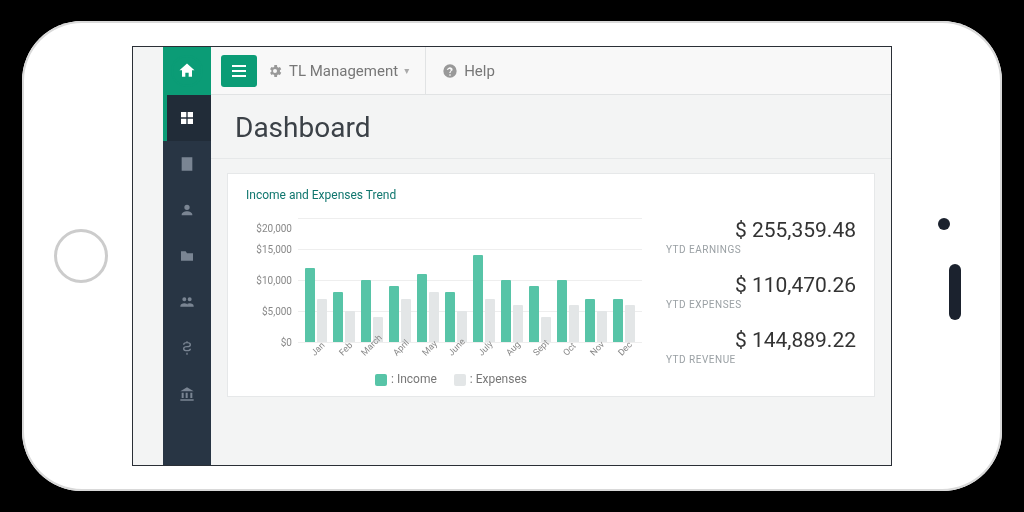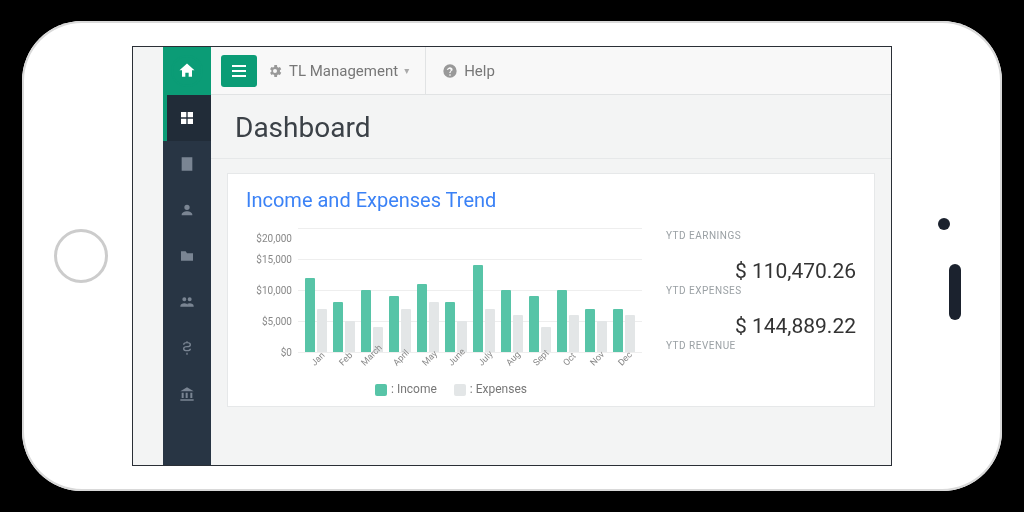--- a/index.html
+++ b/index.html
@@ -50,21 +50,21 @@
   .menu-btn span::before { position:absolute; top:-5px; }
   .menu-btn span::after { position:absolute; top:5px; }
   .top-link { display:flex; align-items:center; gap:6px; color:#777; font-size:15px; cursor:pointer; }
   .top-link svg { width:16px; height:16px; fill:#999; }
   .divider { width:1px; height:48px; background:#e1e3e4; margin:0 6px; }
   .caret { font-size:10px; color:#aaa; }
 
   .page-title { padding:16px 24px 14px; font-size:28px; font-weight:400; color:#3b4147; background:#f3f4f4; border-bottom:1px solid #e6e8e9; }
   .content { flex:1; padding:14px 16px; overflow:hidden; }
   .card { background:#fff; border:1px solid #e6e8e9; padding:14px 18px 10px; }
-  .card h3 { font-size:20px; font-weight:400; color:#3b82f6; margin-bottom:10px; }
+  .card h3 { font-size:12px; font-weight:400; color:#0f766e; margin-bottom:10px; }
   .card-body { display:flex; gap:24px; }
 
   
   .chart-wrap { flex:1; }
   .chart { position:relative; height:160px; }
   .grid-line { position:absolute; left:52px; right:0; height:1px; background:#eee; }
   .ytick { position:absolute; left:0; width:46px; text-align:right; font-size:10px; color:#888; transform:translateY(-50%); }
   .bars { position:absolute; left:56px; right:4px; bottom:30px; top:6px; display:flex; align-items:flex-end; }
   .mg { flex:1; display:flex; justify-content:center; gap:2px; align-items:flex-end; height:100%; position:relative; }
   .bar { width:10px; border-radius:1px 1px 0 0; }
@@ -238,20 +238,21 @@
                     </div>
                   </div>
                 </div>
               <div class="legend">
                 <span class="sw" style="background:#57c4a7"></span><span>: Income</span>
                 <span class="sw" style="background:#e3e6e7"></span><span>: Expenses</span>
               </div>
             </div>
             <div class="stats">
               <div class="stat">
+                <div class="val">$ 255,359.48</div>
                 <div class="lbl">YTD EARNINGS</div>
               </div>
               <div class="stat">
                 <div class="val">$ 110,470.26</div>
                 <div class="lbl">YTD EXPENSES</div>
               </div>
               <div class="stat">
                 <div class="val">$ 144,889.22</div>
                 <div class="lbl">YTD REVENUE</div>
               </div>

